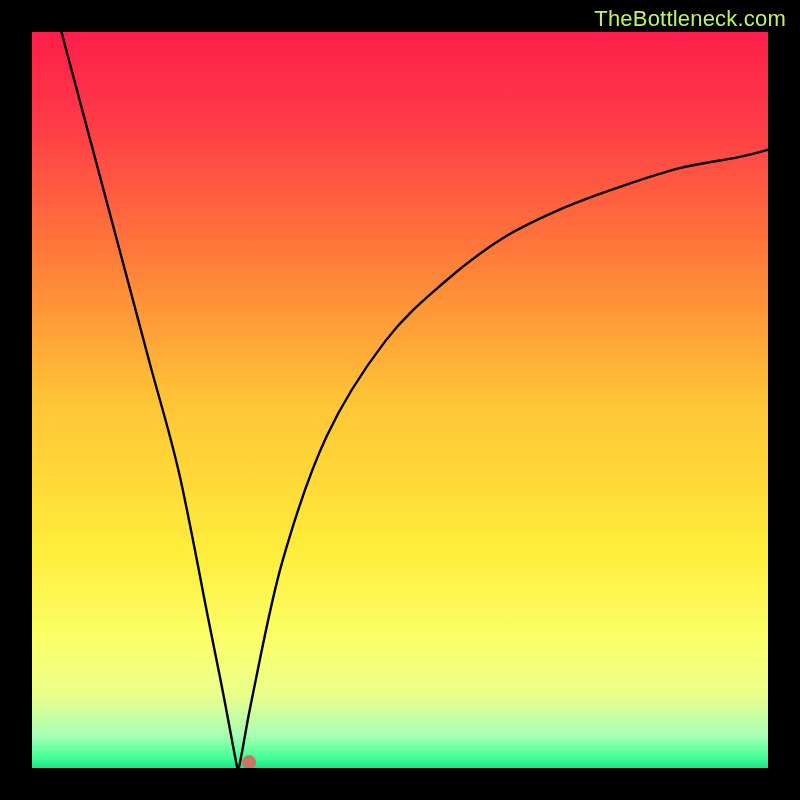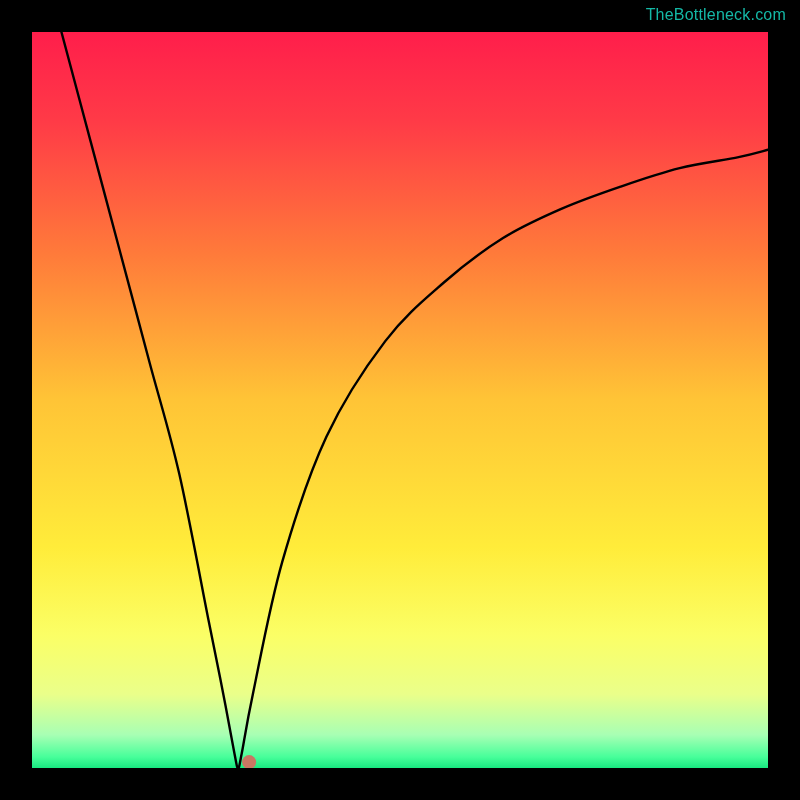--- a/index.html
+++ b/index.html
@@ -16,22 +16,22 @@
     left: 32px;
     top: 32px;
     width: 736px;
     height: 736px;
     background: #000;
   }
   .watermark {
     position: absolute;
     top: 6px;
     right: 14px;
-    color: #14b8a6;
-    font-size: 16px;
+    color: #bef264;
+    font-size: 22px;
     font-weight: 500;
     letter-spacing: 0.2px;
     user-select: none;
   }
   svg {
     display: block;
   }
 </style>
 </head>
 <body>

